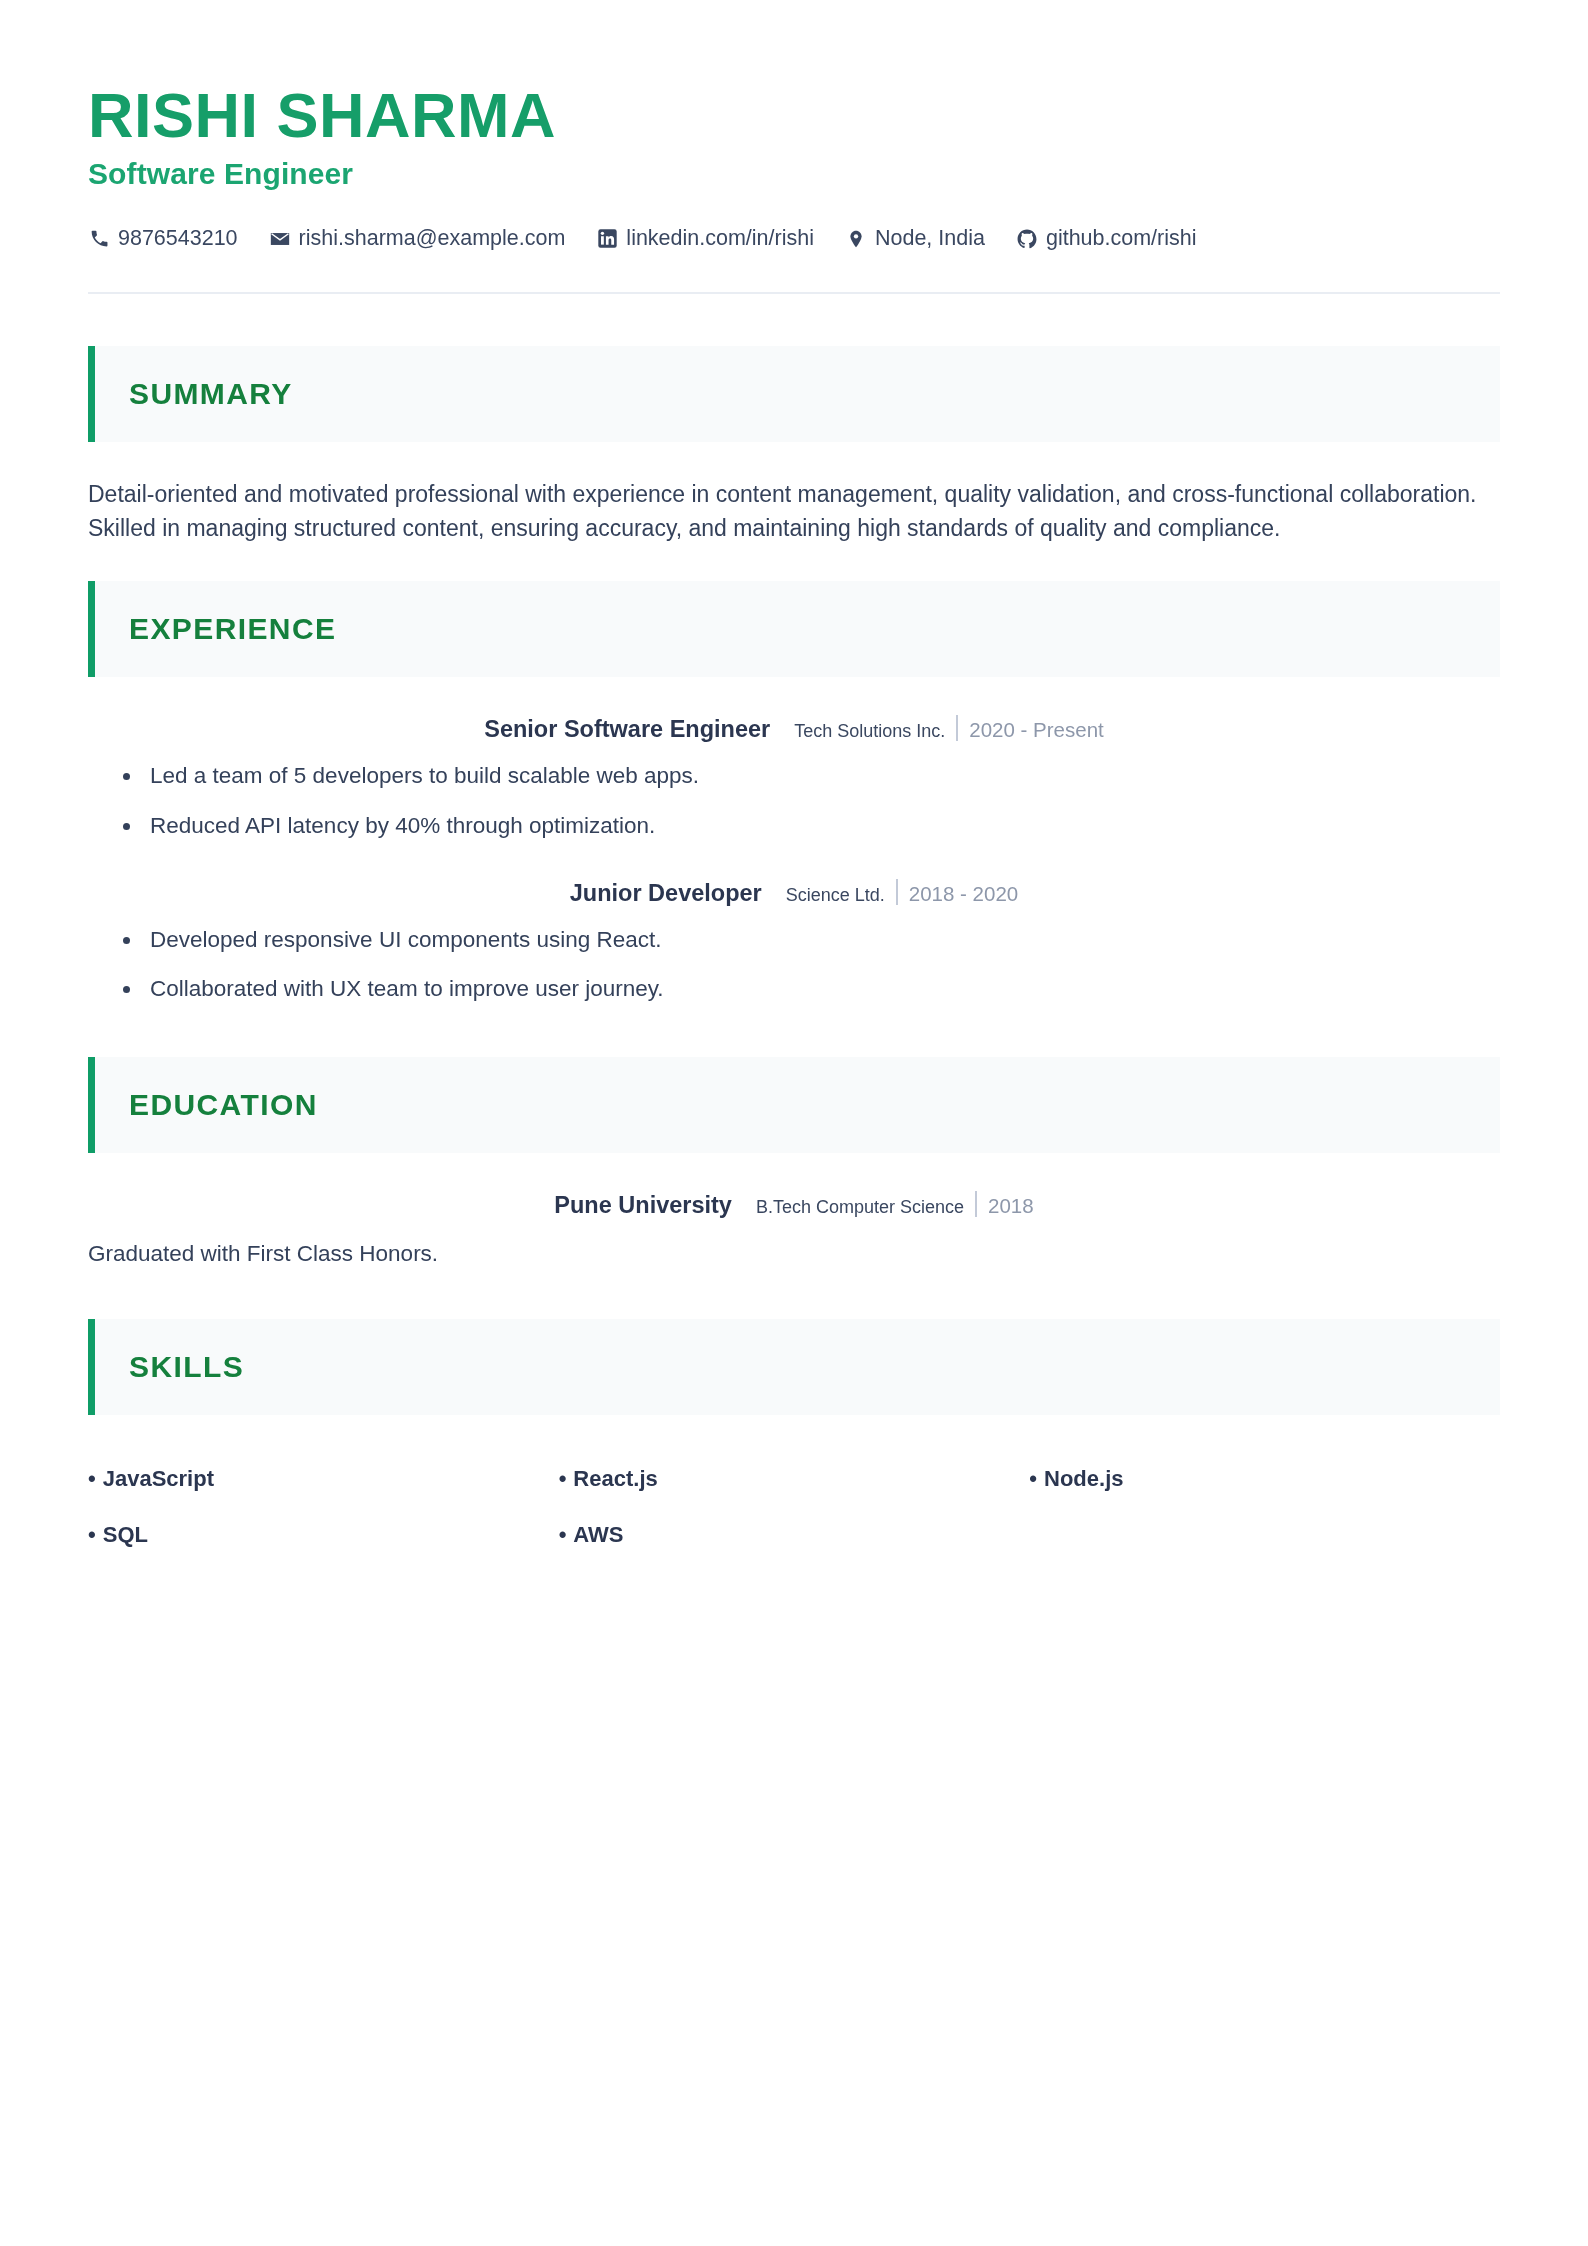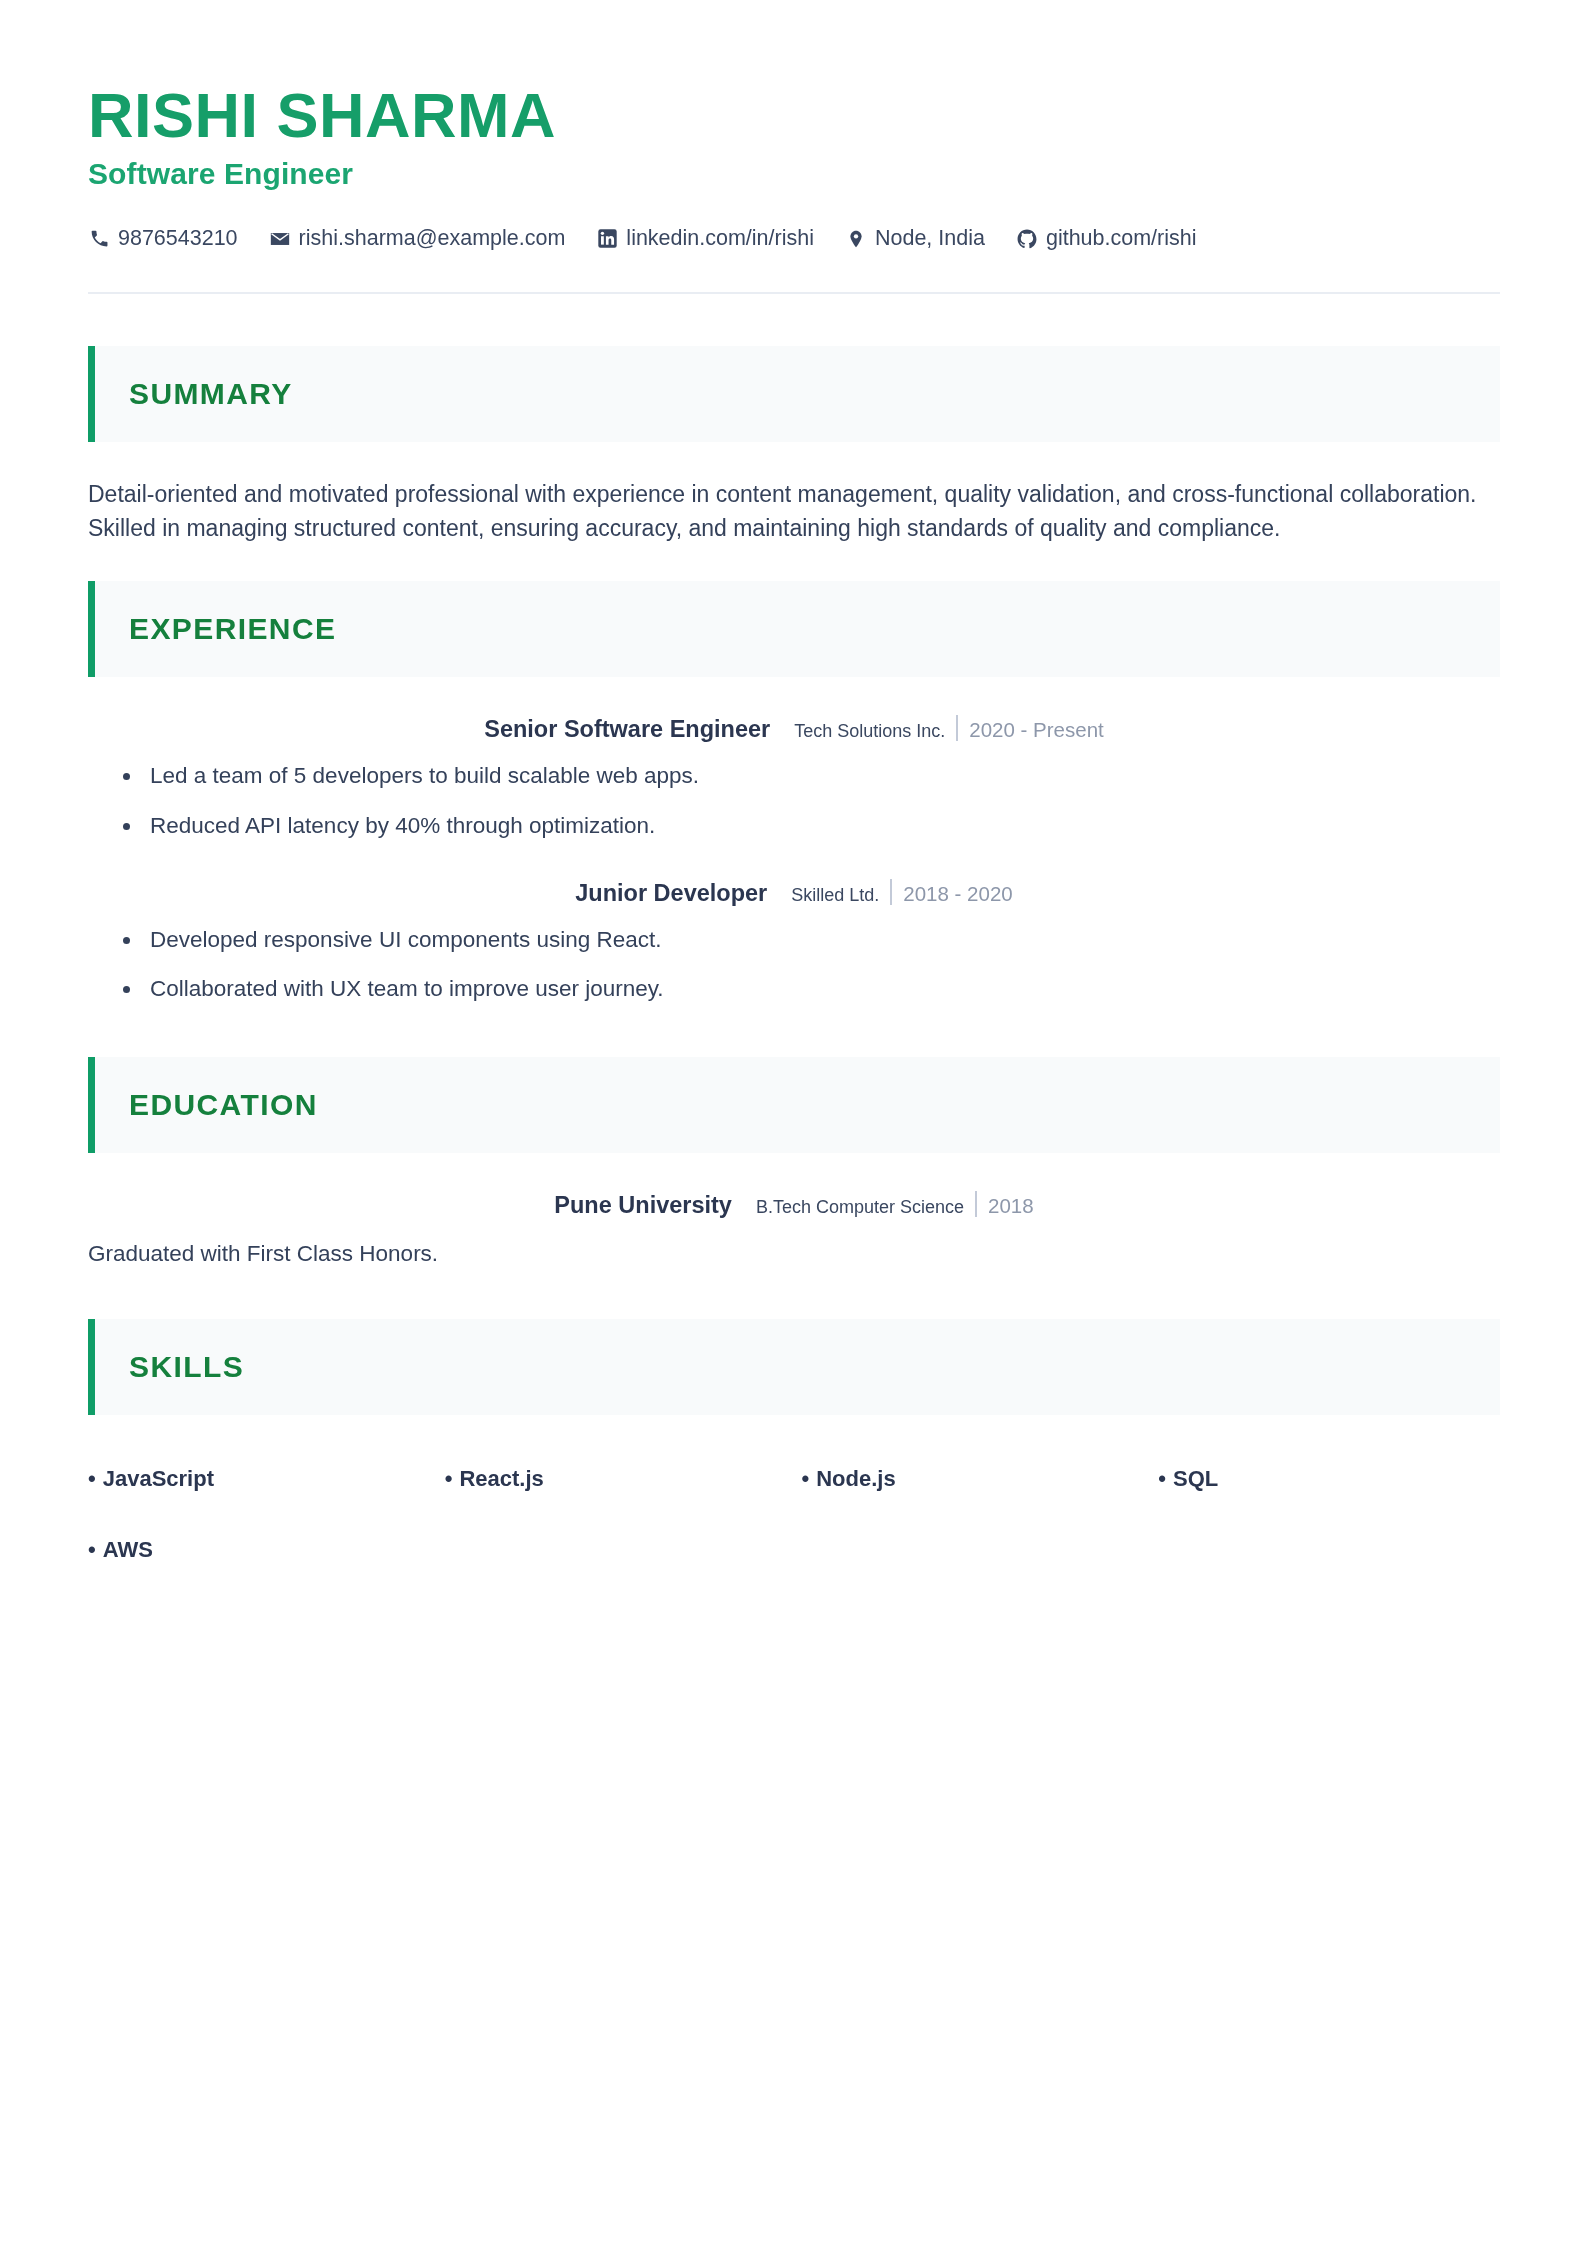--- a/index.html
+++ b/index.html
@@ -178,25 +178,24 @@
 
   .entry-sub {
     font-size: 22.5px;
     color: #34415a;
     margin-top: 22px;
   }
 
   
   .skills-grid {
     display: grid;
-    grid-template-columns: 1fr 1fr 1fr 1fr;
+    grid-template-columns: 1fr 1fr 1fr;
     column-gap: 0;
     row-gap: 0;
     margin-top: 36px;
-    gap: 15px;
   }
 
   .skill-item {
     font-size: 22px;
     font-weight: 700;
     color: #2b3650;
     padding: 15px 0;
   }
   .skill-item .dot { margin-right: 7px; }
 
@@ -295,21 +294,21 @@
       <ul class="bullets">
         <li>Led a team of 5 developers to build scalable web apps.</li>
         <li>Reduced API latency by 40% through optimization.</li>
       </ul>
     </div>
 
     <div class="entry">
       <div class="entry-top">
         <div class="entry-title">Junior Developer</div>
         <div class="entry-meta">
-          <span class="entry-org">Skilled Ltd.</span>
+          <span class="entry-org">Science Ltd.</span>
           <span class="meta-sep"></span>
           <span class="entry-date">2018 - 2020</span>
         </div>
       </div>
       <ul class="bullets">
         <li>Developed responsive UI components using React.</li>
         <li>Collaborated with UX team to improve user journey.</li>
       </ul>
     </div>
   </div>

